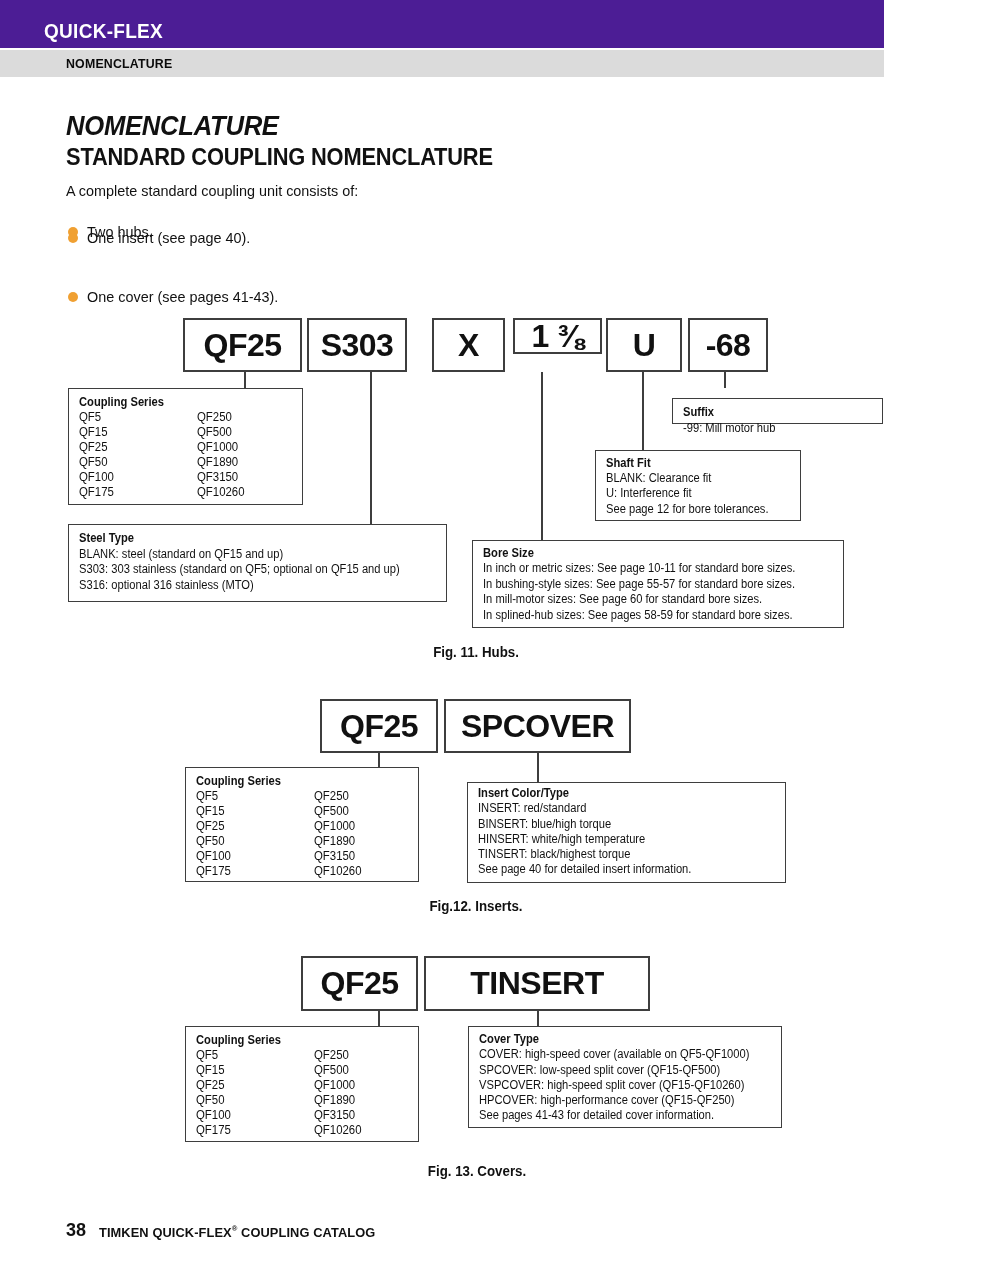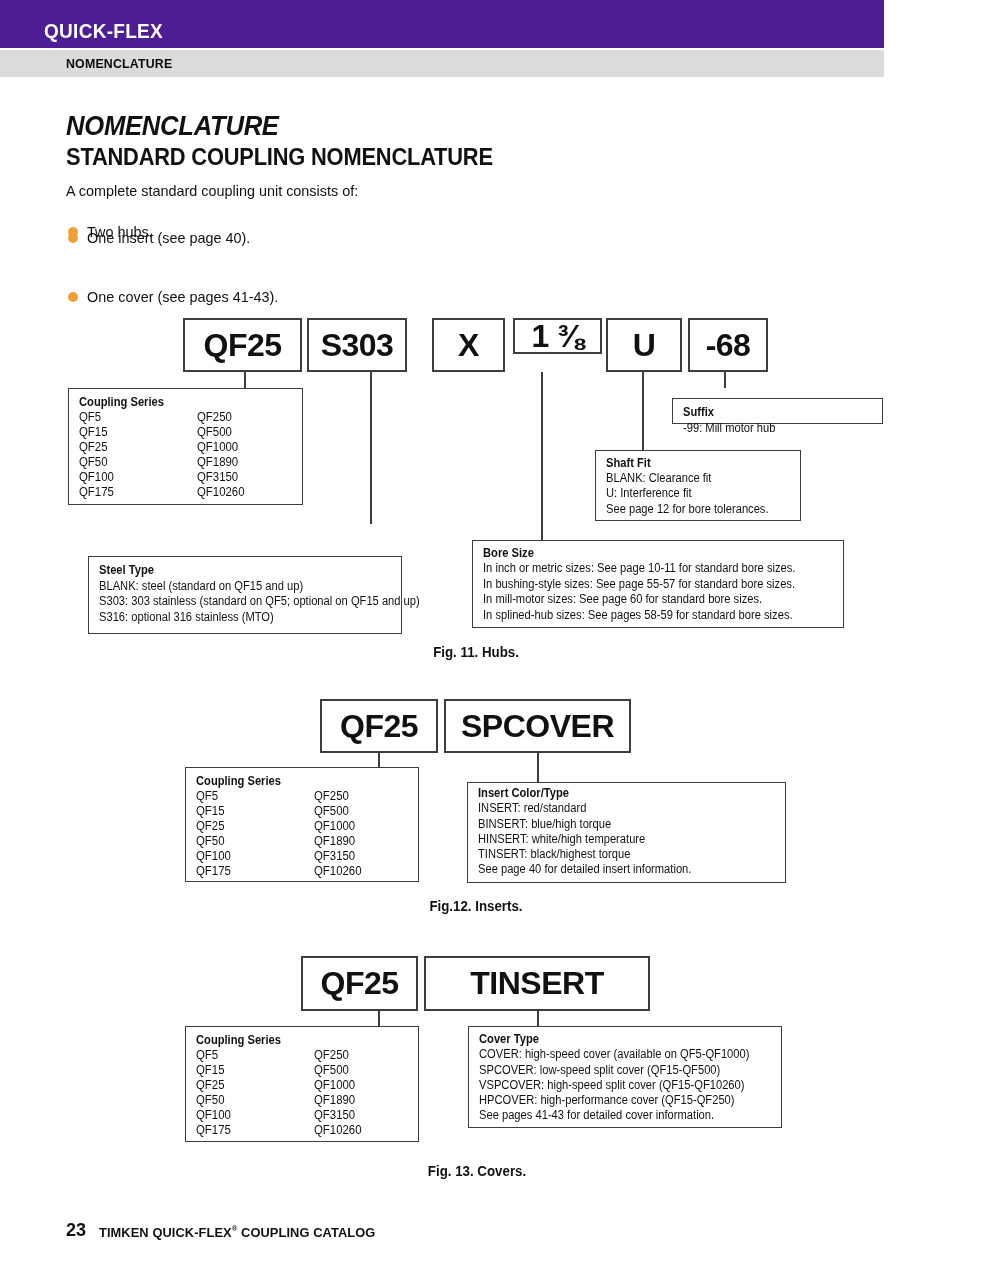--- a/index.html
+++ b/index.html
@@ -104,21 +104,21 @@
     <div class="crow">
         <span class="c1">QF100</span>
         <span>QF3150</span>
       </div>
     <div class="crow">
         <span class="c1">QF175</span>
         <span>QF10260</span>
       </div>
   </div>
 
-  <div class="abs lbox" style="left:68px;top:556px;width:314px;height:78px;margin-left:20px;">
+  <div class="abs lbox" style="left:68px;top:524px;width:379px;height:78px;">
     <div class="lt">Steel Type</div>
     <div class="ln">BLANK: steel (standard on QF15 and up)</div>
     <div class="ln">S303: 303 stainless (standard on QF5; optional on QF15 and up)</div>
     <div class="ln">S316: optional 316 stainless (MTO)</div>
   </div>
 
   <div class="abs lbox" style="left:672px;top:368px;width:211px;height:26px;margin-top:30px;">
     <div class="lt">Suffix</div>
     <div class="ln">-99: Mill motor hub</div>
   </div>
@@ -224,17 +224,17 @@
     <div class="ln">COVER: high-speed cover (available on QF5-QF1000)</div>
     <div class="ln">SPCOVER: low-speed split cover (QF15-QF500)</div>
     <div class="ln">VSPCOVER: high-speed split cover (QF15-QF10260)</div>
     <div class="ln">HPCOVER: high-performance cover (QF15-QF250)</div>
     <div class="ln">See pages 41-43 for detailed cover information.</div>
   </div>
 
   <div class="abs caption" style="left:327px;top:1163px;width:300px;">Fig. 13. Covers.</div>
 
   <div class="abs footer">
-    <span class="pagenum">23</span>
+    <span class="pagenum">38</span>
     <span class="foottext"><span>TIMKEN QUICK-FLEX</span><sup>®</sup><span> COUPLING CATALOG</span></span>
   </div>
 
 </div>
 
 </body></html>

